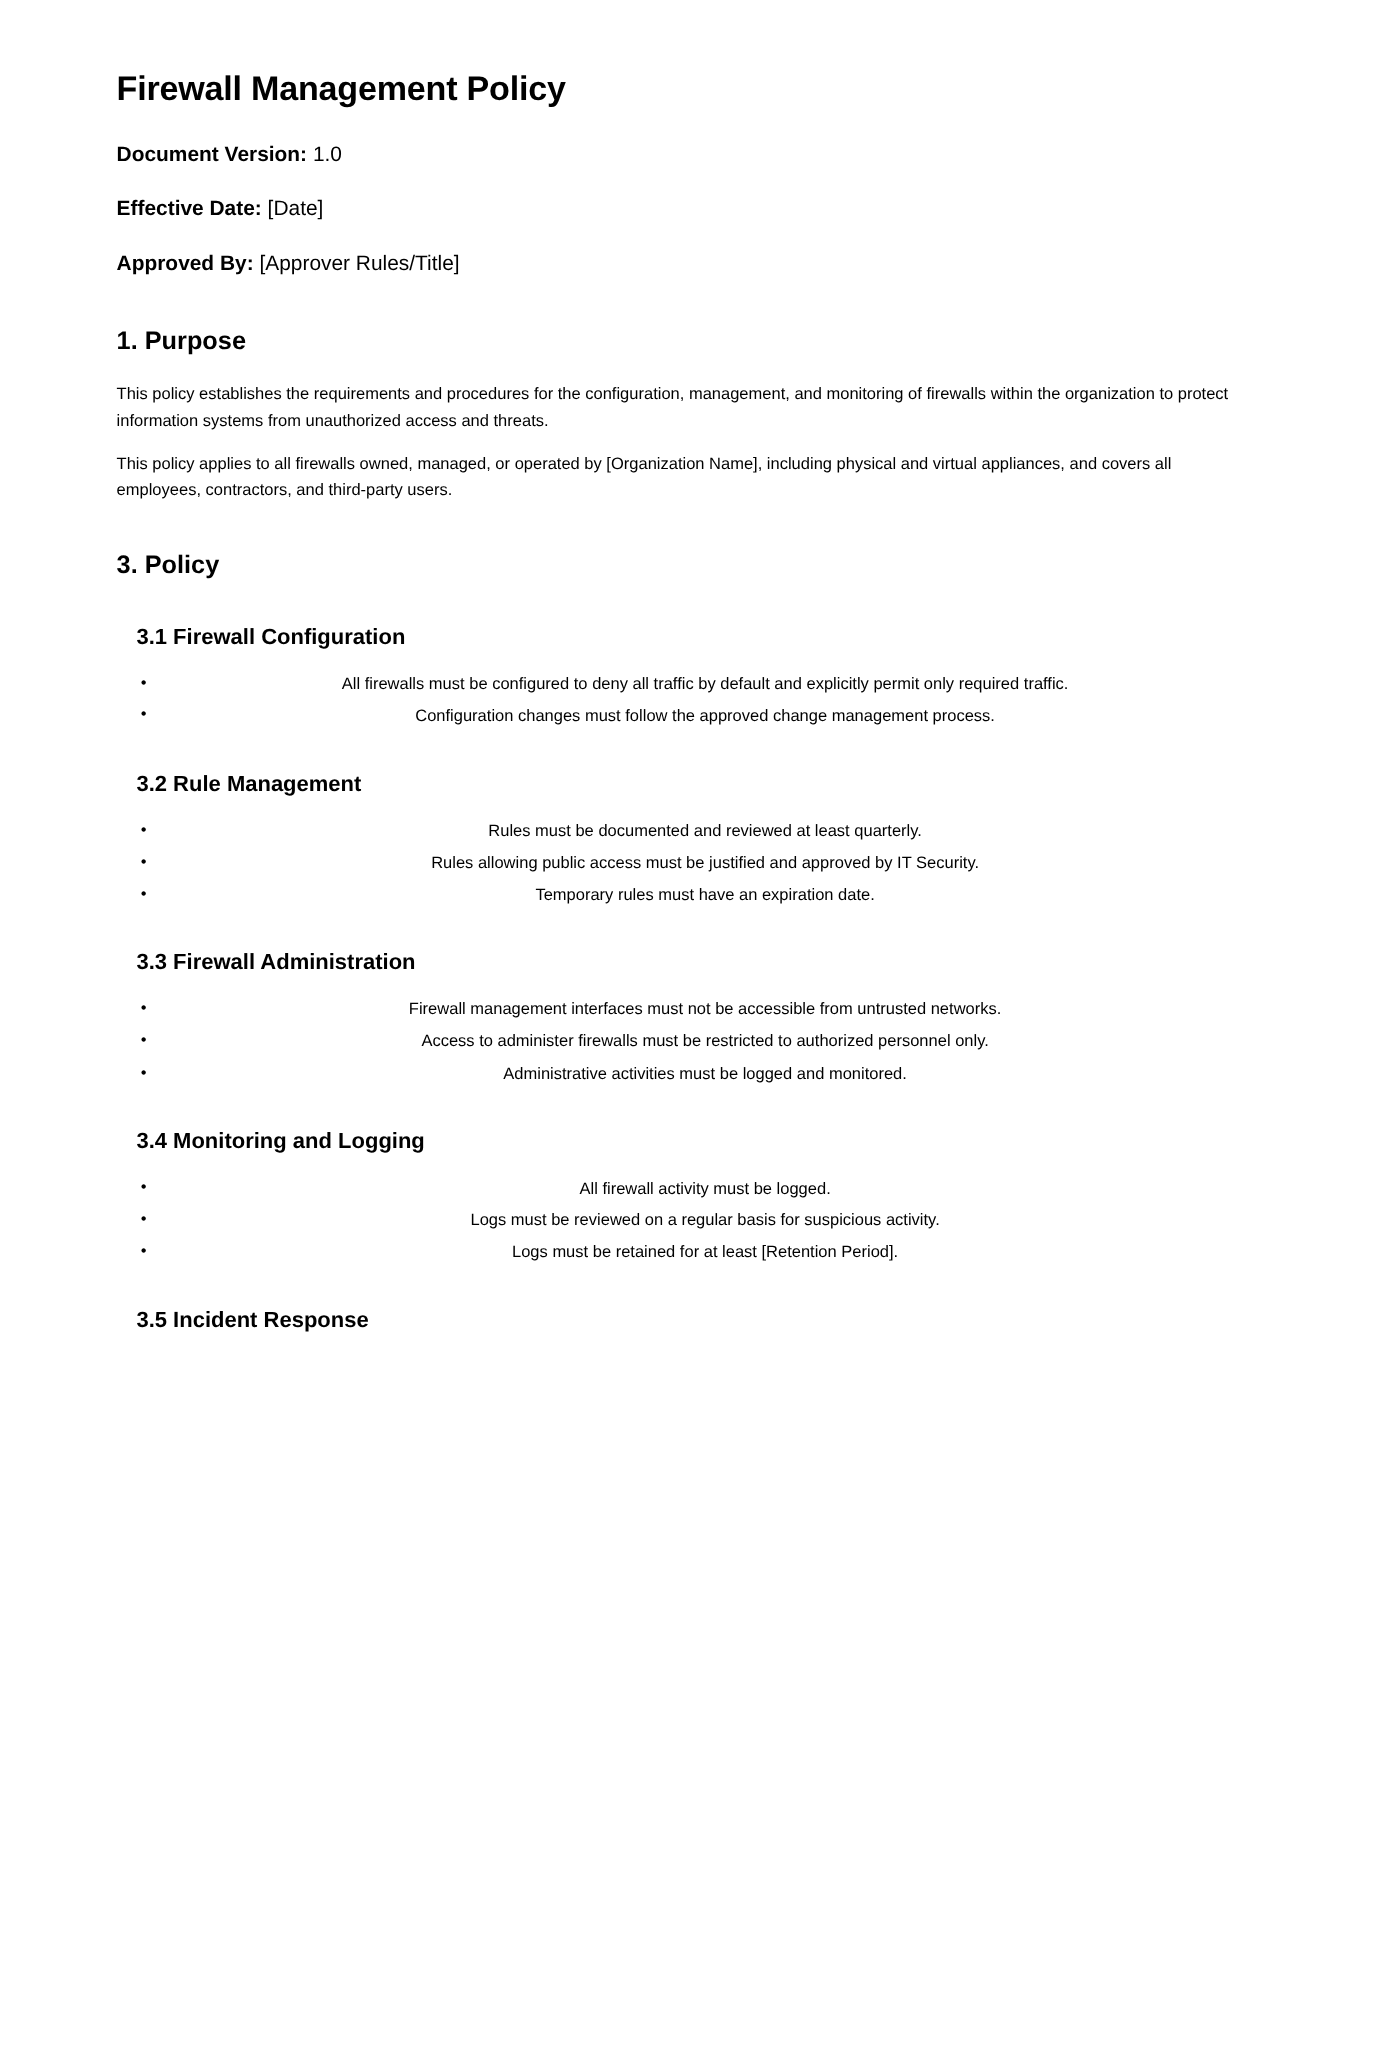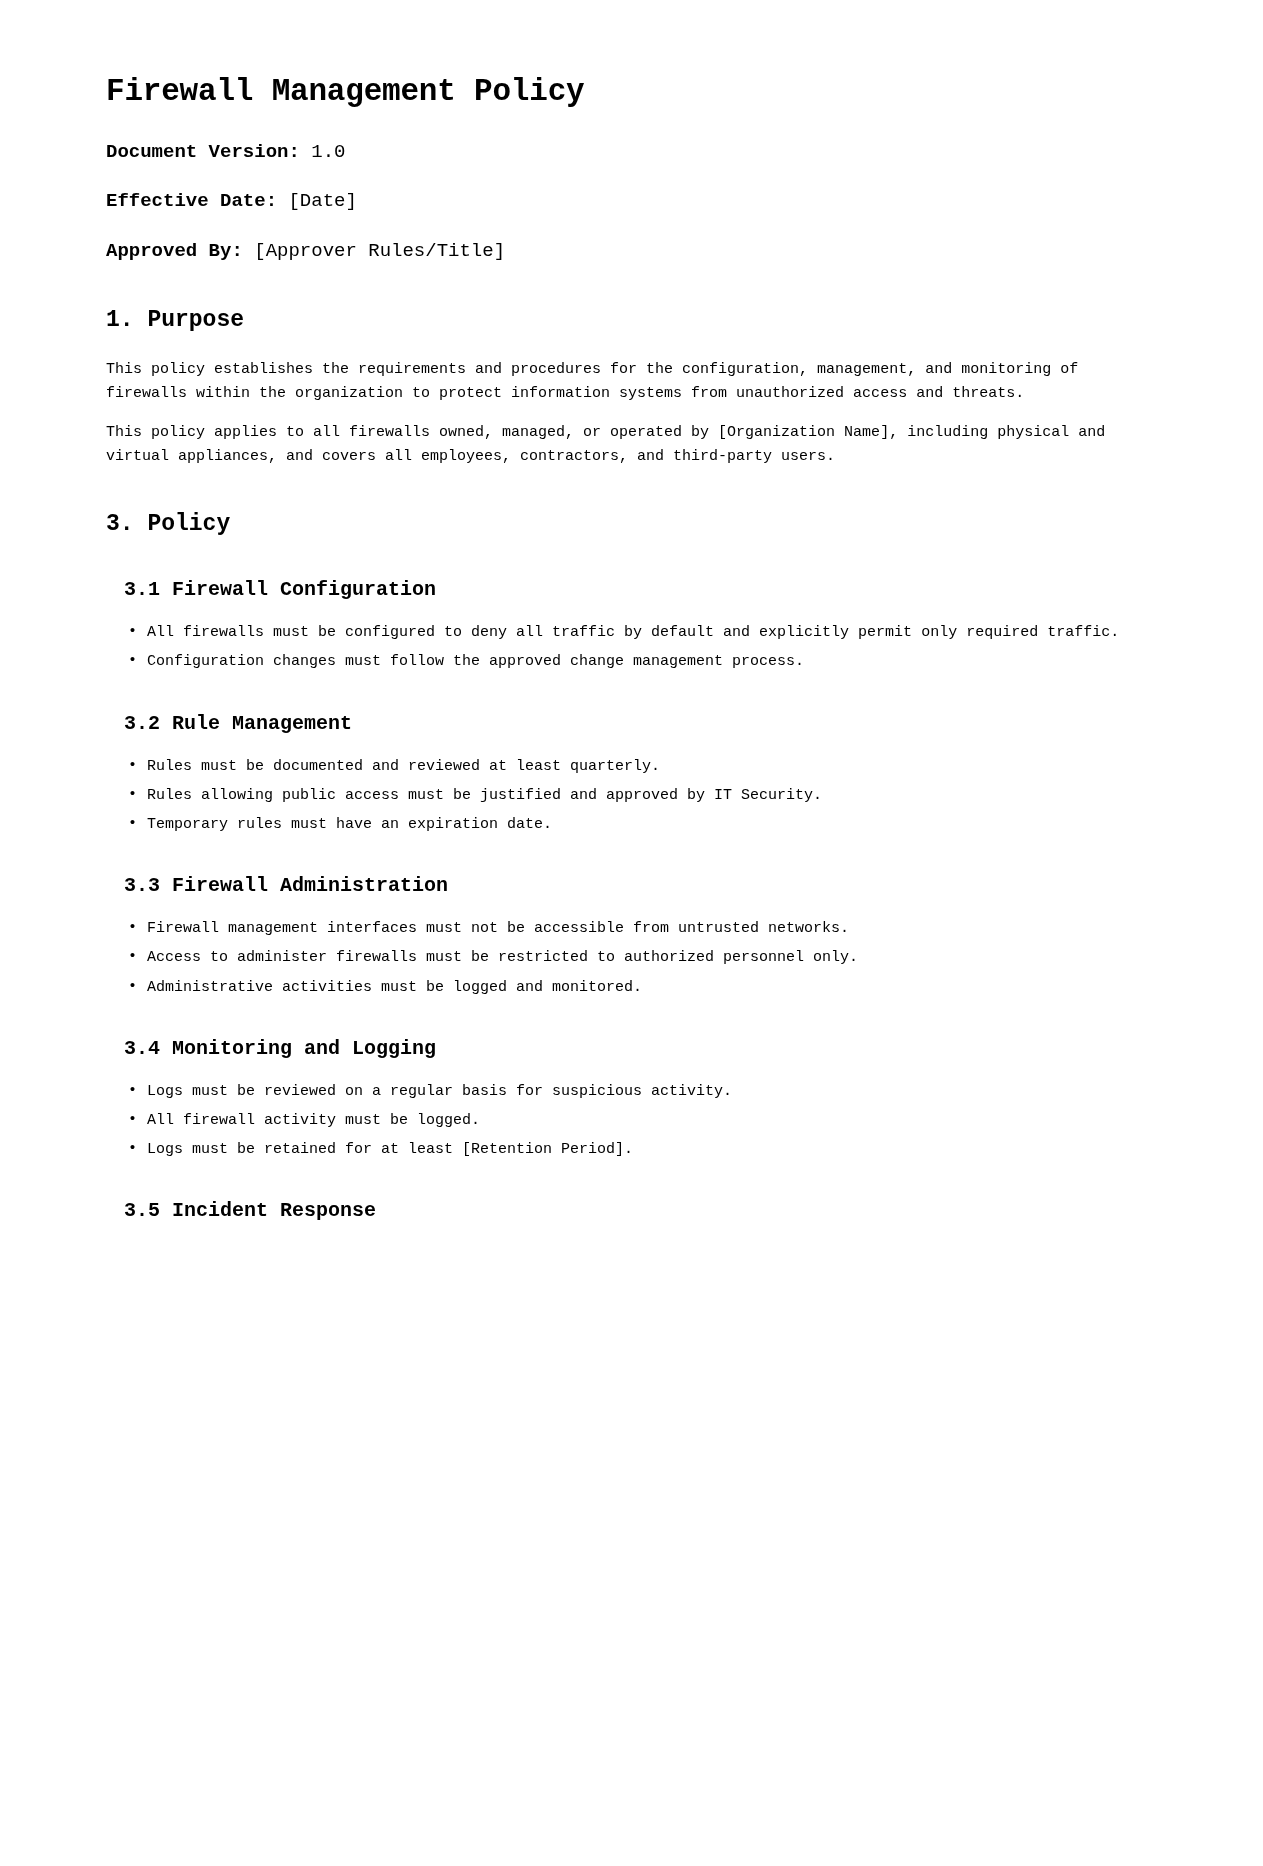--- a/index.html
+++ b/index.html
@@ -16,26 +16,25 @@
   }
   .page {
     position: relative;
     width: 1263px;
     height: 1866px;
     background: #ffffff;
   }
   
   .doc-clip {
     position: absolute;
-    top: 15px;
+    top: 4px;
     left: 0;
     width: 1263px;
     height: 1297px;
     overflow: hidden;
-    font-family: Liberation Mono, monospace;
   }
   .doc-body {
     padding: 58px 128px 0 106px;
     box-sizing: border-box;
     width: 1263px;
   }
   h1.doc-title {
     font-size: 31px;
     font-weight: bold;
     line-height: 1.25;
@@ -65,20 +64,21 @@
   p.body-text {
     font-size: 15px;
     line-height: 1.62;
     margin: 0 0 14px 0;
     max-width: 1030px;
   }
   ul.bullet-list {
     margin: 0 0 14px 0;
     padding-left: 41px;
     list-style: none;
+    text-align: center;
   }
   ul.bullet-list li {
     font-size: 15px;
     line-height: 1.48;
     margin: 0 0 7px 0;
     position: relative;
   }
   ul.bullet-list li::before {
     content: "\2022";
     position: absolute;
@@ -132,22 +132,22 @@
 
       <h3 class="sub-heading">3.3 Firewall Administration</h3>
       <ul class="bullet-list">
         <li>Firewall management interfaces must not be accessible from untrusted networks.</li>
         <li>Access to administer firewalls must be restricted to authorized personnel only.</li>
         <li>Administrative activities must be logged and monitored.</li>
       </ul>
 
       <h3 class="sub-heading">3.4 Monitoring and Logging</h3>
       <ul class="bullet-list">
+        <li>All firewall activity must be logged.</li>
         <li>Logs must be reviewed on a regular basis for suspicious activity.</li>
-        <li>All firewall activity must be logged.</li>
         <li>Logs must be retained for at least [Retention Period].</li>
       </ul>
 
       <h3 class="sub-heading">3.5 Incident Response</h3>
 
     </div>
   </div>
 </div>
 
 </body></html>

